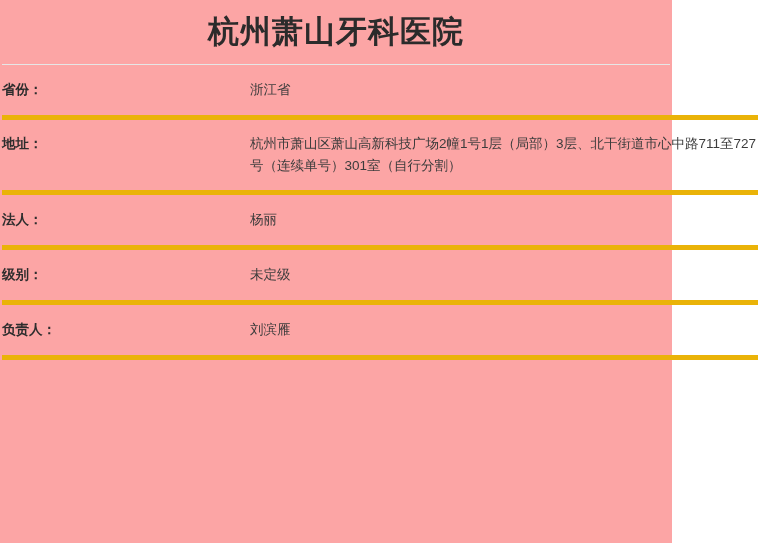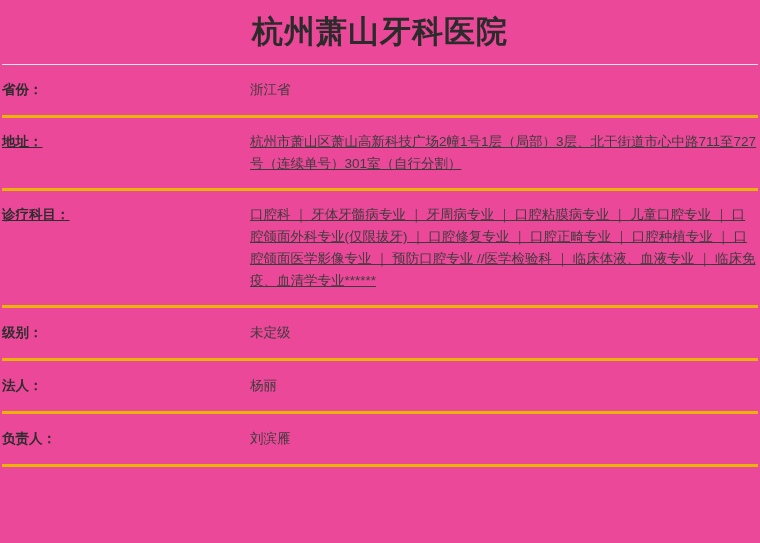--- a/index.html
+++ b/index.html
@@ -8,24 +8,24 @@
   }
   body {
     width: 760px;
     height: 543px;
     background: #ffffff;
     font-family: "Liberation Sans", "DejaVu Sans", sans-serif;
     color: #333333;
     overflow: hidden;
   }
   .page {
-    width: 760px;
+    width: 672px;
     height: 543px;
     box-sizing: border-box;
-    background: #ec4899;
+    background: #fca5a5;
     position: relative;
   }
   .title {
     text-align: center;
     font-size: 31px;
     font-weight: bold;
     color: #2b2b2b;
     letter-spacing: 1px;
     padding-top: 12px;
     padding-bottom: 12px;
@@ -36,21 +36,21 @@
     background: #e6e6e6;
     margin: 0 2px 0 2px;
   }
   table.info {
     width: 756px;
     margin: 0 2px;
     border-collapse: collapse;
     table-layout: fixed;
   }
   table.info tr {
-    border-bottom: 3px solid #eab308;
+    border-bottom: 5px solid #eab308;
     margin-left: 8px;
   }
   table.info td {
     vertical-align: top;
     padding: 14px 0;
     font-size: 13.5px;
     line-height: 22px;
   }
   td.label {
     width: 248px;
@@ -64,52 +64,47 @@
   td.value {
     color: #3c3c3c;
     padding-right: 26px;
     padding-left: 2px;
     box-sizing: border-box;
     word-break: break-all;
   }
   tr.row-address td, tr.row-scope td {
     padding-top: 13px;
     padding-bottom: 13px;
-    text-decoration: underline;
   }
 </style>
 </head>
 <body>
 
 <div class="page">
 
   <div class="title">杭州萧山牙科医院</div>
   <div class="title-rule"></div>
 
   <table class="info">
     <tbody>
       <tr>
         <td class="label">省份：</td>
         <td class="value">浙江省</td>
       </tr>
       <tr class="row-address">
         <td class="label">地址：</td>
         <td class="value">杭州市萧山区萧山高新科技广场2幢1号1层（局部）3层、北干街道市心中路711至727号（连续单号）301室（自行分割）</td>
       </tr>
-      <tr class="row-scope">
-        <td class="label">诊疗科目：</td>
-        <td class="value">口腔科 ｜ 牙体牙髓病专业 ｜ 牙周病专业 ｜ 口腔粘膜病专业 ｜ 儿童口腔专业 ｜ 口腔颌面外科专业(仅限拔牙) ｜ 口腔修复专业 ｜ 口腔正畸专业 ｜ 口腔种植专业 ｜ 口腔颌面医学影像专业 ｜ 预防口腔专业 //医学检验科 ｜ 临床体液、血液专业 ｜ 临床免疫、血清学专业******</td>
+      <tr>
+        <td class="label">法人：</td>
+        <td class="value">杨丽</td>
       </tr>
       <tr>
         <td class="label">级别：</td>
         <td class="value">未定级</td>
-      </tr>
-      <tr>
-        <td class="label">法人：</td>
-        <td class="value">杨丽</td>
       </tr>
       <tr>
         <td class="label">负责人：</td>
         <td class="value">刘滨雁</td>
       </tr>
 
     </tbody>
   </table>
 
 </div>

